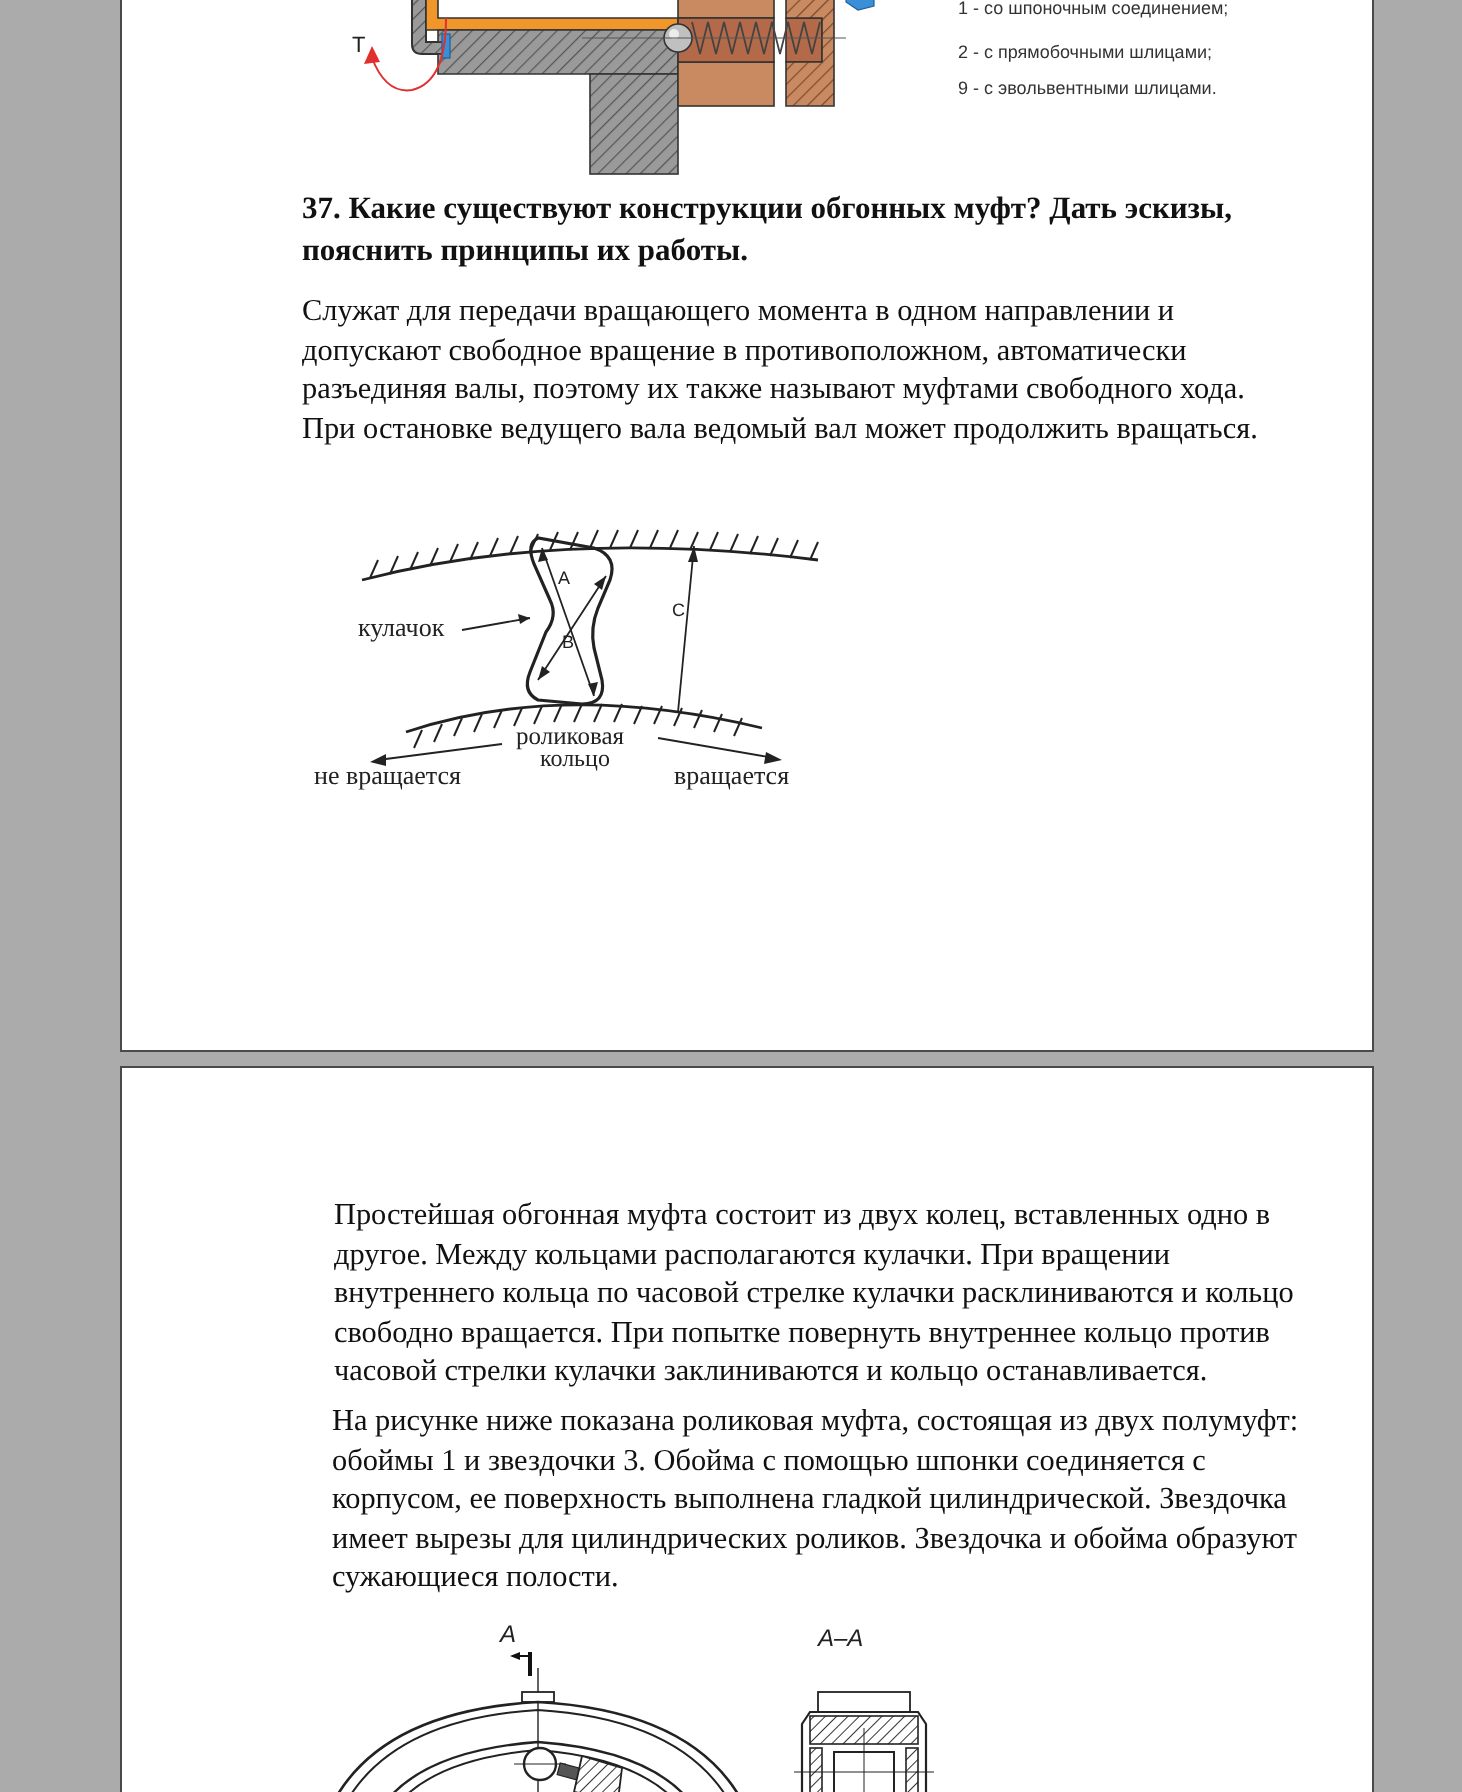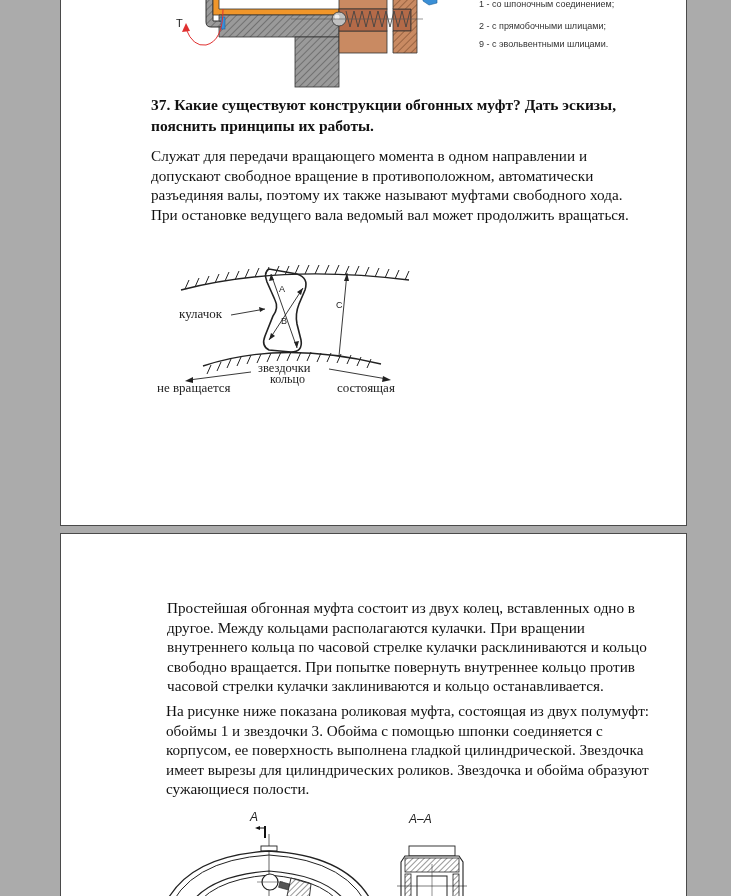--- a/index.html
+++ b/index.html
@@ -173,24 +173,24 @@
       <line x1="100" y1="136" x2="38" y2="144" stroke="#222" stroke-width="0.9"></line>
       <polygon points="34,145 42,141 42,147" fill="#222"></polygon>
       <line x1="178" y1="133" x2="236" y2="143" stroke="#222" stroke-width="0.9"></line>
       <polygon points="240,144 232,140 231,146" fill="#222"></polygon>
     </svg>
 
     <span class="diag-letter" style="left:128px; top:48px;">A</span>
     <span class="diag-letter" style="left:130px; top:80px;">B</span>
     <span class="diag-letter" style="left:185px; top:64px;">C</span>
     <span class="diag-label" style="left:28px; top:70px;text-align:right;">кулачок</span>
-    <span class="diag-label" style="left:107px; top:126px; font-size:12.5px; line-height:12px;">звездочки</span>
+    <span class="diag-label" style="left:107px; top:126px; font-size:12.5px; line-height:12px;">роликовая</span>
     <span class="diag-label" style="left:119px; top:137px; font-size:12px; line-height:12px;">кольцо</span>
     <span class="diag-label" style="left:6px; top:144px;">не вращается</span>
-    <span class="diag-label" style="left:186px; top:144px;">состоящая</span>
+    <span class="diag-label" style="left:186px; top:144px;">вращается</span>
   </div>
 </div>
 
 <div class="page" id="page2">
   <p class="abs para" style="top:64px;margin-left:16px;">Простейшая обгонная муфта состоит из двух колец, вставленных одно в другое. Между кольцами располагаются кулачки. При вращении внутреннего кольца по часовой стрелке кулачки расклиниваются и кольцо свободно вращается. При попытке повернуть внутреннее кольцо против часовой стрелки кулачки заклиниваются и кольцо останавливается.</p>
   <p class="abs para" style="top:167px;margin-left:15px;">На рисунке ниже показана роликовая муфта, состоящая из двух полумуфт: обоймы 1 и звездочки 3. Обойма с помощью шпонки соединяется с корпусом, ее поверхность выполнена гладкой цилиндрической. Звездочка имеет вырезы для цилиндрических роликов. Звездочка и обойма образуют сужающиеся полости.</p>
 
   <div class="abs" style="left:100px; top:270px; width:320px; height:110px;">
     <span class="diag-label" style="left:89px; top:6px; font-family:'Liberation Sans',sans-serif; font-style:italic; font-size:12px;">A</span>
     <span class="diag-label" style="left:248px; top:8px; font-family:'Liberation Sans',sans-serif; font-style:italic; font-size:12px;text-align:center;">A–A</span>

